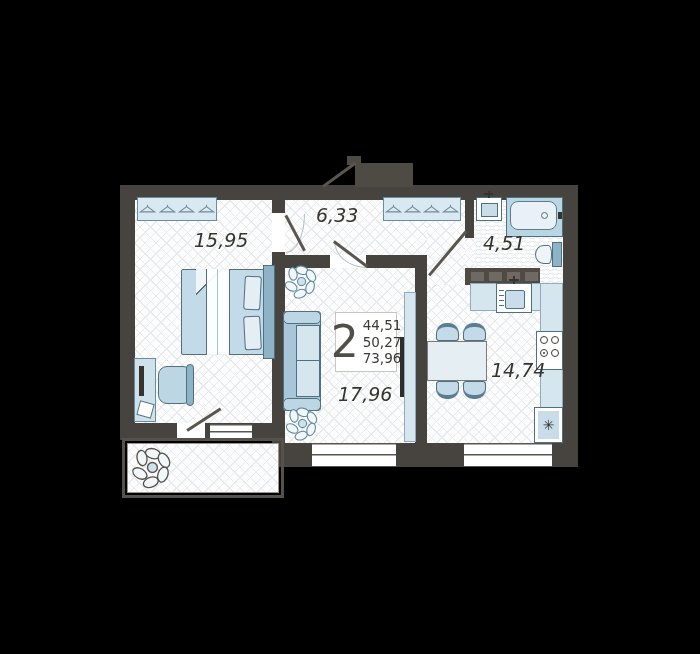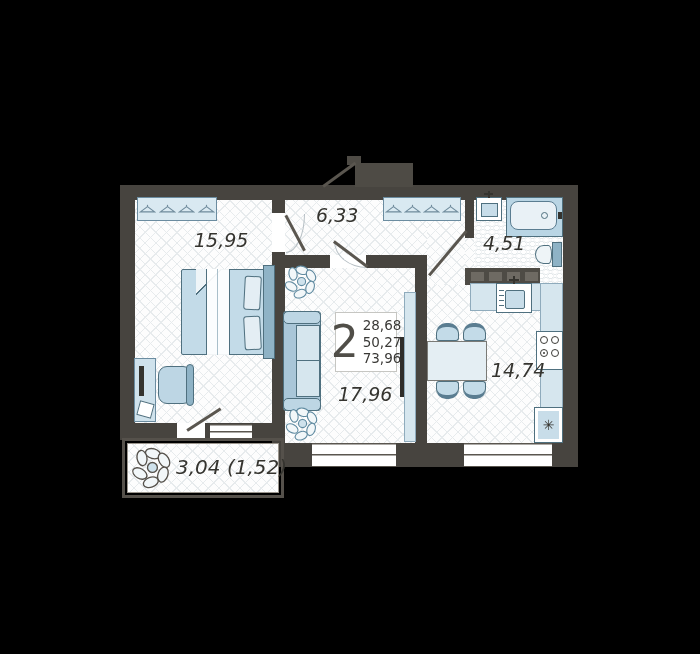--- a/index.html
+++ b/index.html
@@ -219,27 +219,26 @@
   <svg class="plant" style="left:285px;top:406px;color:#5f8aa0" width="36" height="36" viewBox="0 0 40 40">
       <use href="#plant-def"></use>
     </svg>
 
   <div class="counter" style="left:404px;top:292px;width:12px;height:150px;background:#d6e6ee"></div>
   <div style="position:absolute;left:400px;top:337px;width:4px;height:60px;background:#2e2d2a"></div>
 
   <div class="infobox" style="left:335px;top:312px;width:62px;height:60px">
     <span class="big">2</span>
     <span class="col">
-      <span>28,68</span>
+      <span>44,51</span>
       <span>50,27</span>
       <span>73,96</span>
     </span>
   </div>
   <div class="lbl" style="left:338px;top:384px">17,96</div>
 
   <div style="position:absolute;left:122px;top:438px;width:162px;height:60px;border:3px solid #55514b;box-sizing:border-box"></div>
   <div class="floor" style="left:128px;top:444px;width:150px;height:48px;outline:1px solid #9a958d"></div>
   <svg class="plant" style="left:131px;top:446px;color:#55514b" width="44" height="44" viewBox="0 0 40 40">
       <use href="#plant-def"></use>
     </svg>
-  <div class="lbl" style="left:176px;top:456px;font-size:20px">3,04 (1,52)</div>
 
 </div>
 
 </body></html>

